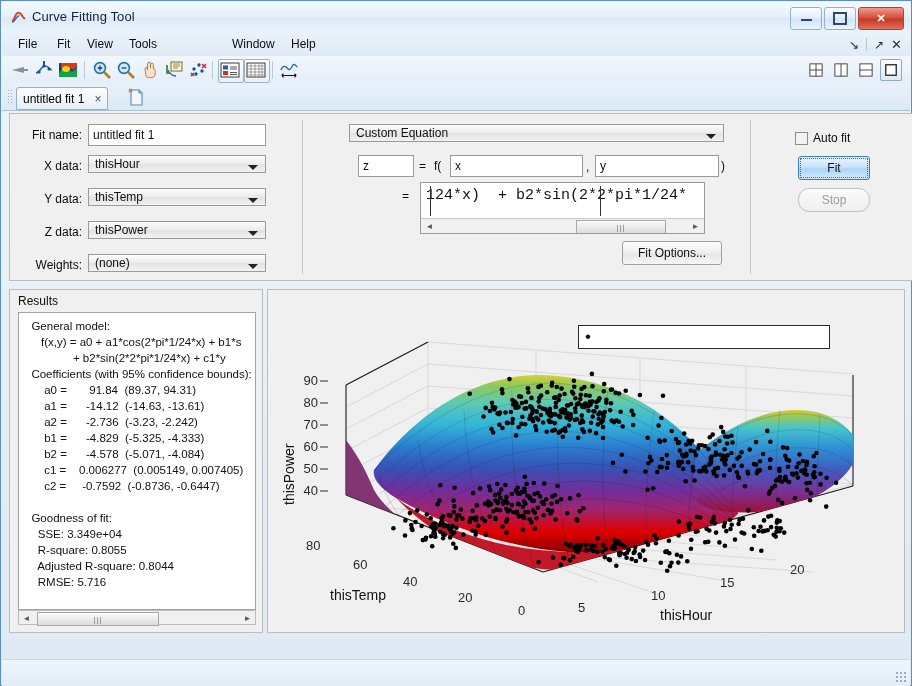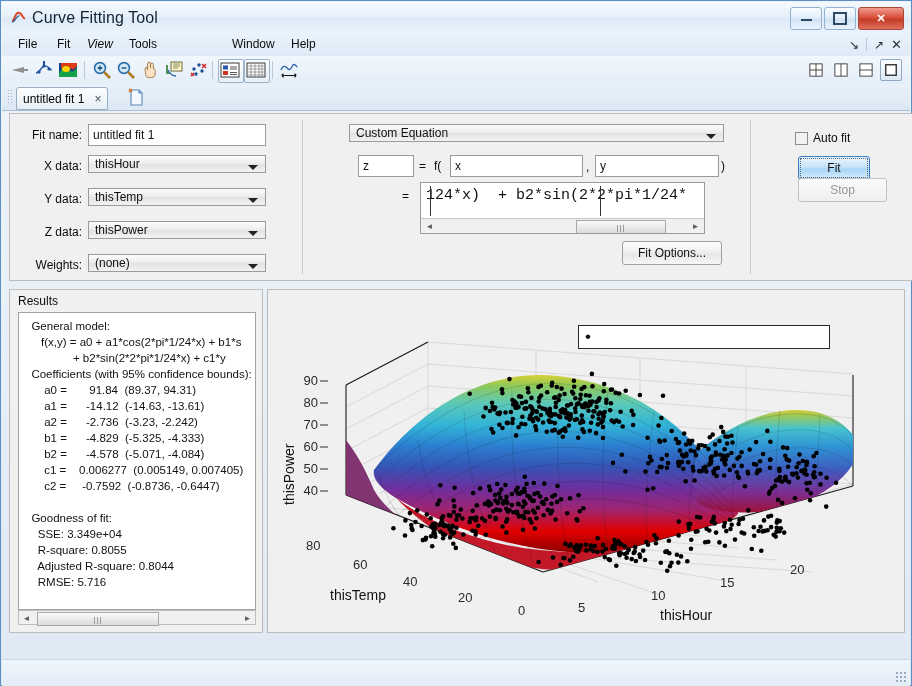--- a/index.html
+++ b/index.html
@@ -19,21 +19,21 @@
   .titlebar{
     position:absolute;left:1px;top:1px;width:908px;height:30px;
     background:linear-gradient(180deg,#f4f9fe 0%,#e6f0fa 48%,#dce9f7 52%,#eaf3fc 100%);
     border-bottom:1px solid #b6cde4;
   }
   .title-ico{
     position:absolute;left:9px;top:8px;width:15px;height:15px;
   }
   .title-text{
     position:absolute;left:30px;top:7px;
-    font-size:16px;color:#123;letter-spacing:.1px;
+    font-size:13px;color:#123;letter-spacing:.1px;
   }
   .wbtns{position:absolute;right:6px;top:5px;height:21px;display:flex;gap:2px;}
   .wbtn{
     width:30px;height:21px;border:1px solid #8fb2d0;border-radius:3px;
     background:linear-gradient(180deg,#fbfdff 0%,#e3eefa 45%,#d2e3f6 55%,#eaf4ff 100%);
     display:flex;align-items:center;justify-content:center;
     font-size:11px;color:#223;
   }
   .wbtn.close{
     border-color:#a8463c;
@@ -211,21 +211,21 @@
       <div class="wbtn">
           <i class="glyph-max"></i>
         </div>
       <div class="wbtn close">✕</div>
     </div>
   </div>
 
   <div class="menubar">
     <div class="menu-item" style="left:8px;">File</div>
     <div class="menu-item" style="left:47px;">Fit</div>
-    <div class="menu-item" style="left:77px;font-style:italic;">View</div>
+    <div class="menu-item" style="left:77px;">View</div>
     <div class="menu-item" style="left:119px;">Tools</div>
     <div class="menu-item" style="left:146px;margin-top:29px;">Desktop</div>
     <div class="menu-item" style="left:222px;">Window</div>
     <div class="menu-item" style="left:281px;">Help</div>
     <div class="mb-right">
       <span style="font-size:12px;">↘</span>
       <span class="mb-sep"></span>
       <span style="font-size:12px;">↗</span>
       <span style="font-size:13px;">✕</span>
     </div>
@@ -391,21 +391,21 @@
         <div class="hs-thumb" style="left:155px;width:88px;">|||</div>
         <div class="hs-arrow" style="right:1px;">►</div>
       </div>
     </div>
 
     <div class="btn" style="left:612px;top:127px;width:100px;height:24px;">Fit Options...</div>
 
     <div class="chk" style="left:785px;top:18px;"></div>
     <div class="lbl" style="left:803px;top:17px;width:70px;text-align:left;">Auto fit</div>
     <div class="btn primary" style="left:788px;top:42px;width:72px;height:24px;">Fit</div>
-    <div class="btn disabled" style="left:788px;top:64px;width:89px;height:24px;">Stop</div>
+    <div class="btn disabled" style="left:788px;top:74px;width:72px;height:24px;border-radius:11px;">Stop</div>
   </div>
 
   <div class="respanel">
     <div class="res-title">Results</div>
     <div class="res-inner">
       <div class="res-text">  General model:
      f(x,y) = a0 + a1*cos(2*pi*1/24*x) + b1*s
                + b2*sin(2*2*pi*1/24*x) + c1*y
   Coefficients (with 95% confidence bounds):
       a0 =       91.84  (89.37, 94.31)

